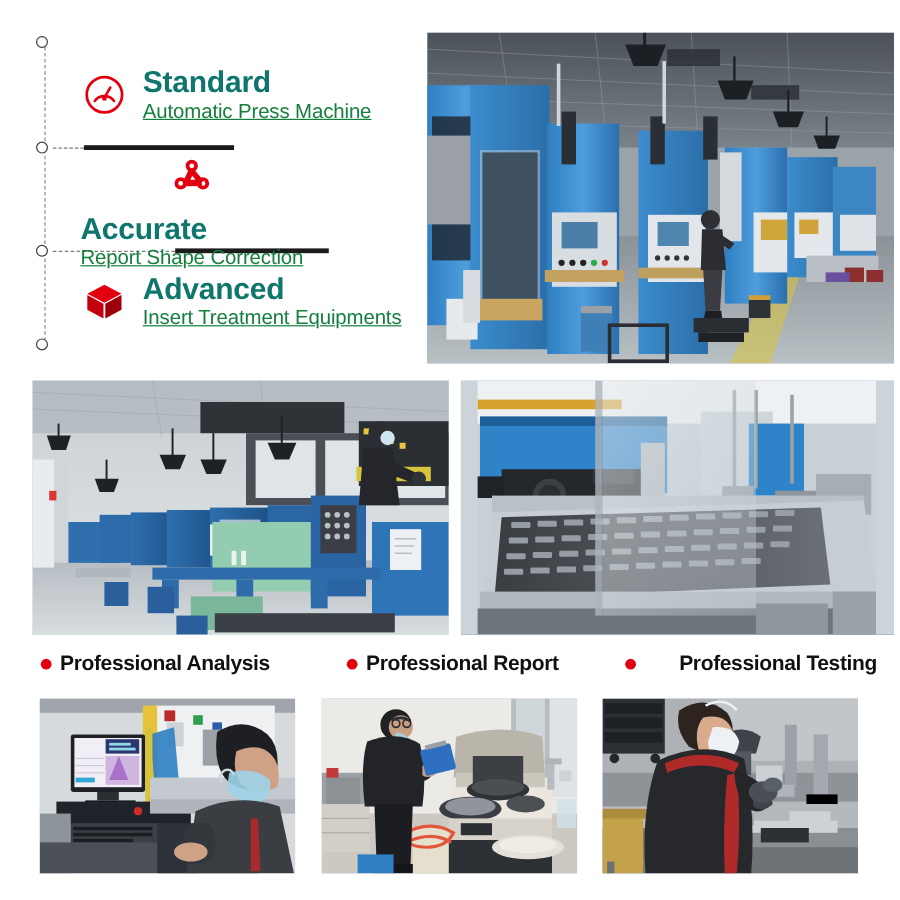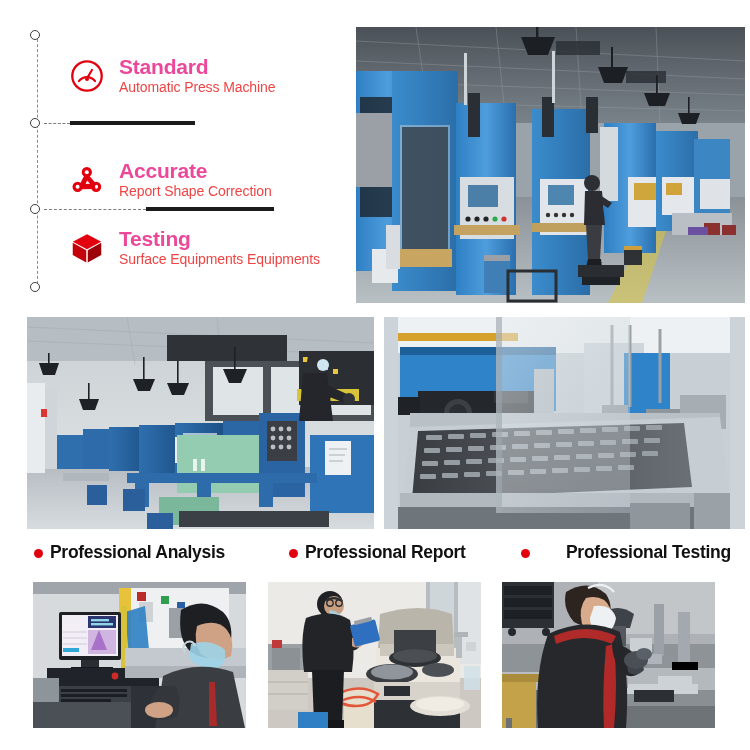--- a/index.html
+++ b/index.html
@@ -74,41 +74,42 @@
   .separator.s2 .sep-solid { max-width: 128px; }
 
   .feature-row {
     position: absolute;
     left: 41px;
     display: flex;
     align-items: center;
     gap: 12px;
   }
   .feature-row.f0 { top: 30px; }
-  .feature-row.f1 { top: 134px; }
+  .feature-row.f1 { top: 100px; flex-direction: column; }
   .feature-row.f2 { top: 202px; }
 
   .f-icon {
     width: 40px; height: 40px;
     flex: 0 0 40px;
     display: flex; align-items: center; justify-content: center;
   }
   .f-text { display: flex; flex-direction: column; gap: 1px; }
   .f-title {
-    font-size: 21px;
+    font-size: 25px;
     font-weight: bold;
-    color: #ec4899;
+    color: #0f766e;
     line-height: 1.08;
     letter-spacing: -0.2px;
   }
   .f-sub {
-    font-size: 14px;
-    color: #ef4444;
+    font-size: 17px;
+    color: #15803d;
     line-height: 1.1;
     letter-spacing: -0.1px;
+    text-decoration: underline;
   }
 
   
   .photo {
     position: relative;
     overflow: hidden;
     background: #cfd8de;
   }
   .hero-photo {
     position: absolute;
@@ -229,22 +230,22 @@
 
       <div class="feature-row f2">
         <div class="f-icon">
           <svg viewBox="0 0 40 40" width="38" height="38" aria-hidden="true">
             <path d="M20 5.5 L35 13.4 L20 21.3 L5 13.4 Z" fill="#e2000f"></path>
             <path d="M5 14.6 L19.2 22.3 L19.2 35.2 L5 27.4 Z" fill="#c4000d"></path>
             <path d="M35 14.6 L20.8 22.3 L20.8 35.2 L35 27.4 Z" fill="#9e0009"></path>
           </svg>
         </div>
         <div class="f-text">
-          <div class="f-title">Testing</div>
-          <div class="f-sub">Surface Equipments Equipments</div>
+          <div class="f-title">Advanced</div>
+          <div class="f-sub">Insert Treatment Equipments</div>
         </div>
       </div>
 
     </div>
 
     <div class="photo hero-photo">
       <svg class="ph" viewBox="0 0 389 276" preserveAspectRatio="none" aria-hidden="true">
         <defs>
           <linearGradient id="ceil" x1="0" y1="0" x2="0" y2="1">
             <stop offset="0" stop-color="#4b5157"></stop>

